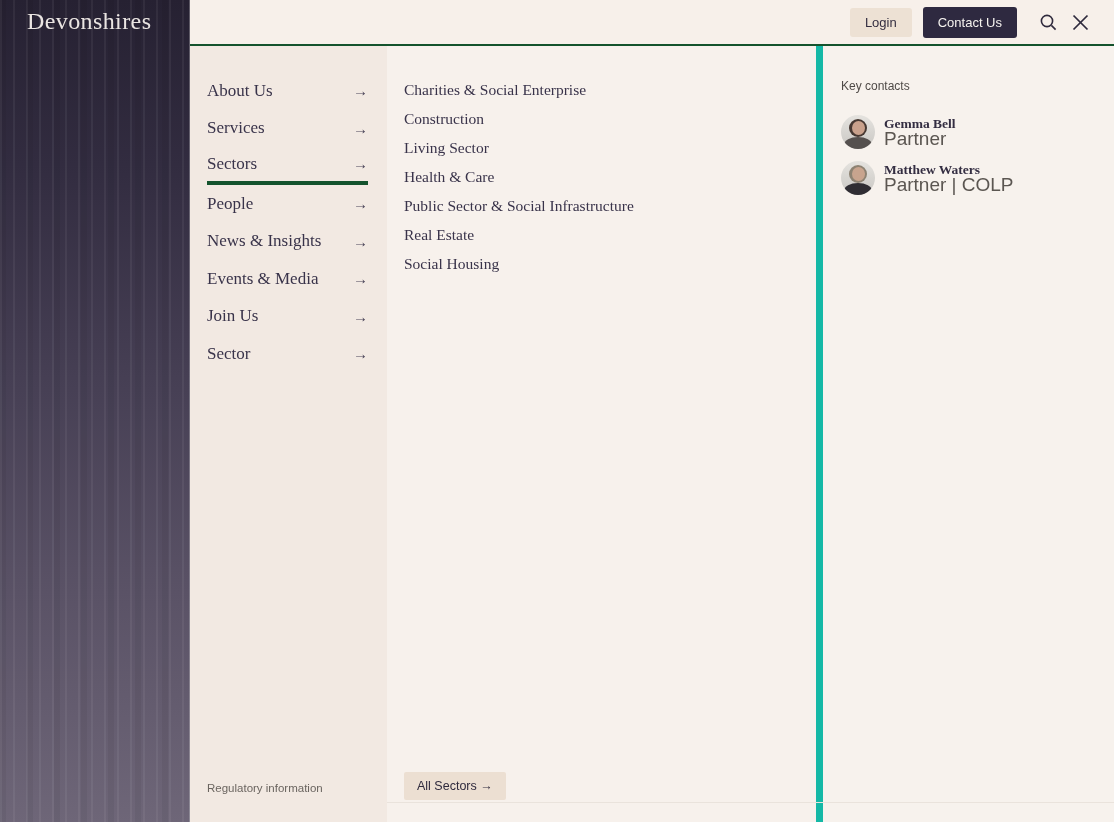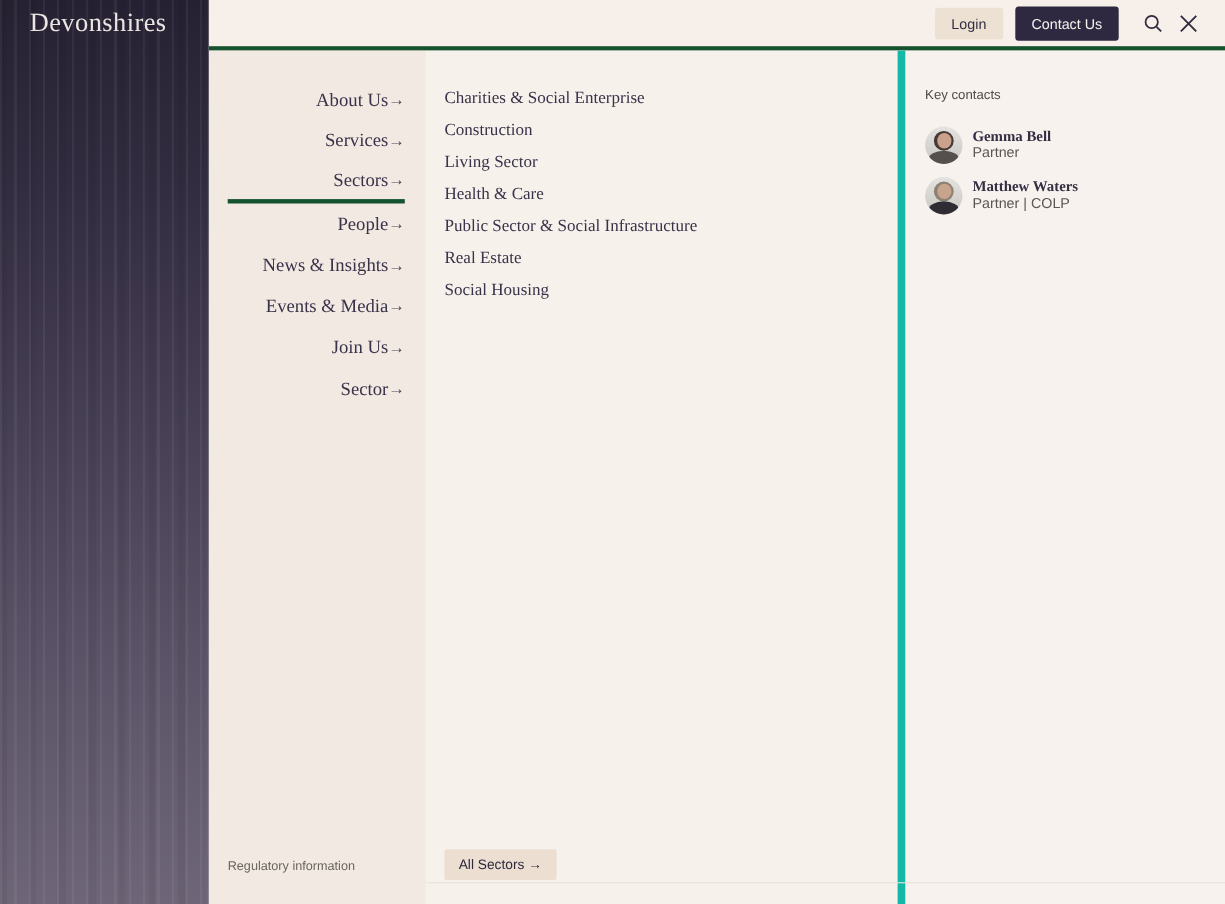--- a/index.html
+++ b/index.html
@@ -21,21 +21,21 @@
   }
   .logo {
     position:absolute; left:27px; top:8px;
     font-family:"Liberation Serif","DejaVu Serif",serif;
     font-size:24px; color:#eae5e2; letter-spacing:0.4px; font-weight:400;
   }
 
   
   .topnav {
     position:absolute; left:190px; top:0; width:924px; height:46px;
-    background:#f7f0ea; border-bottom:4px solid #14532d;
+    background:#f7f0ea; border-bottom:2px solid #14532d;
     display:flex; align-items:center; padding-left:17px;
   }
   .nav-items { display:flex; align-items:center; gap:19px; }
   .nav-item {
     font-size:14px; color:#2f2a3d; position:relative; cursor:pointer; white-space:nowrap;
   }
   .nav-item.active::after {
     content:""; position:absolute; left:8%; right:8%; bottom:-9px; height:2px; background:#cdc3b8;
   }
   .nav-actions { margin-left:auto; display:flex; align-items:center; padding-right:24px; }
@@ -51,21 +51,21 @@
   .icon-btn + .icon-btn { margin-left:13px; }
   .icon-btn svg { display:block; }
 
   
   .menu-col {
     position:absolute; left:190px; top:46px; width:197px; height:776px;
     background:#f2e9e2; padding-top:26px;
   }
   .menu-row {
     height:37.6px; margin:0 19px 0 17px;
-    display:flex; align-items:center; justify-content:flex-end; cursor:pointer;
+    display:flex; align-items:center; justify-content:space-between; cursor:pointer;
   }
   .menu-row .label {
     font-family:"Liberation Serif","DejaVu Serif",serif;
     font-size:17px; color:#39334a;
   }
   .menu-row .arrow { font-size:15px; color:#4a4458; }
   .menu-row.active { border-bottom:4px solid #14532d; }
   .regulatory {
     position:absolute; left:17px; top:736px;
     font-size:11.5px; color:#6b6560; cursor:pointer;
@@ -95,21 +95,21 @@
     position:absolute; left:816px; top:46px; width:298px; height:776px;
     background:#f7f2ed; border-left:7px solid #14b8a6; padding:33px 0 0 18px;
   }
   .kc-title { font-size:12px; color:#4f4a47; margin-bottom:22px; }
   .contact { display:flex; gap:9px; margin-bottom:12px; }
   .contact .text { padding-top:2px; }
   .contact .name {
     font-family:"Liberation Serif","DejaVu Serif",serif;
     font-size:13.5px; font-weight:700; color:#342e42; line-height:14px;
   }
-  .contact .role { font-size:13px; color:#5b5651; line-height:15px; }
+  .contact .role { font-size:19px; color:#5b5651; line-height:15px; }
 
   
   .avatar {
     width:34px; height:34px; border-radius:50%; overflow:hidden; position:relative;
     background:linear-gradient(180deg,#e5e3df 0%,#c9c7c3 100%); flex:0 0 34px;
   }
   .avatar .hair { position:absolute; left:8px; top:4px; width:18px; height:18px; border-radius:50%; }
   .avatar .head { position:absolute; left:10.5px; top:6px; width:13px; height:14px; border-radius:50%; }
   .avatar .shoulders { position:absolute; left:3px; bottom:-4px; width:28px; height:16px; border-radius:50% 50% 0 0; }
   .contact:nth-of-type(1) .hair { background:#463832; }

